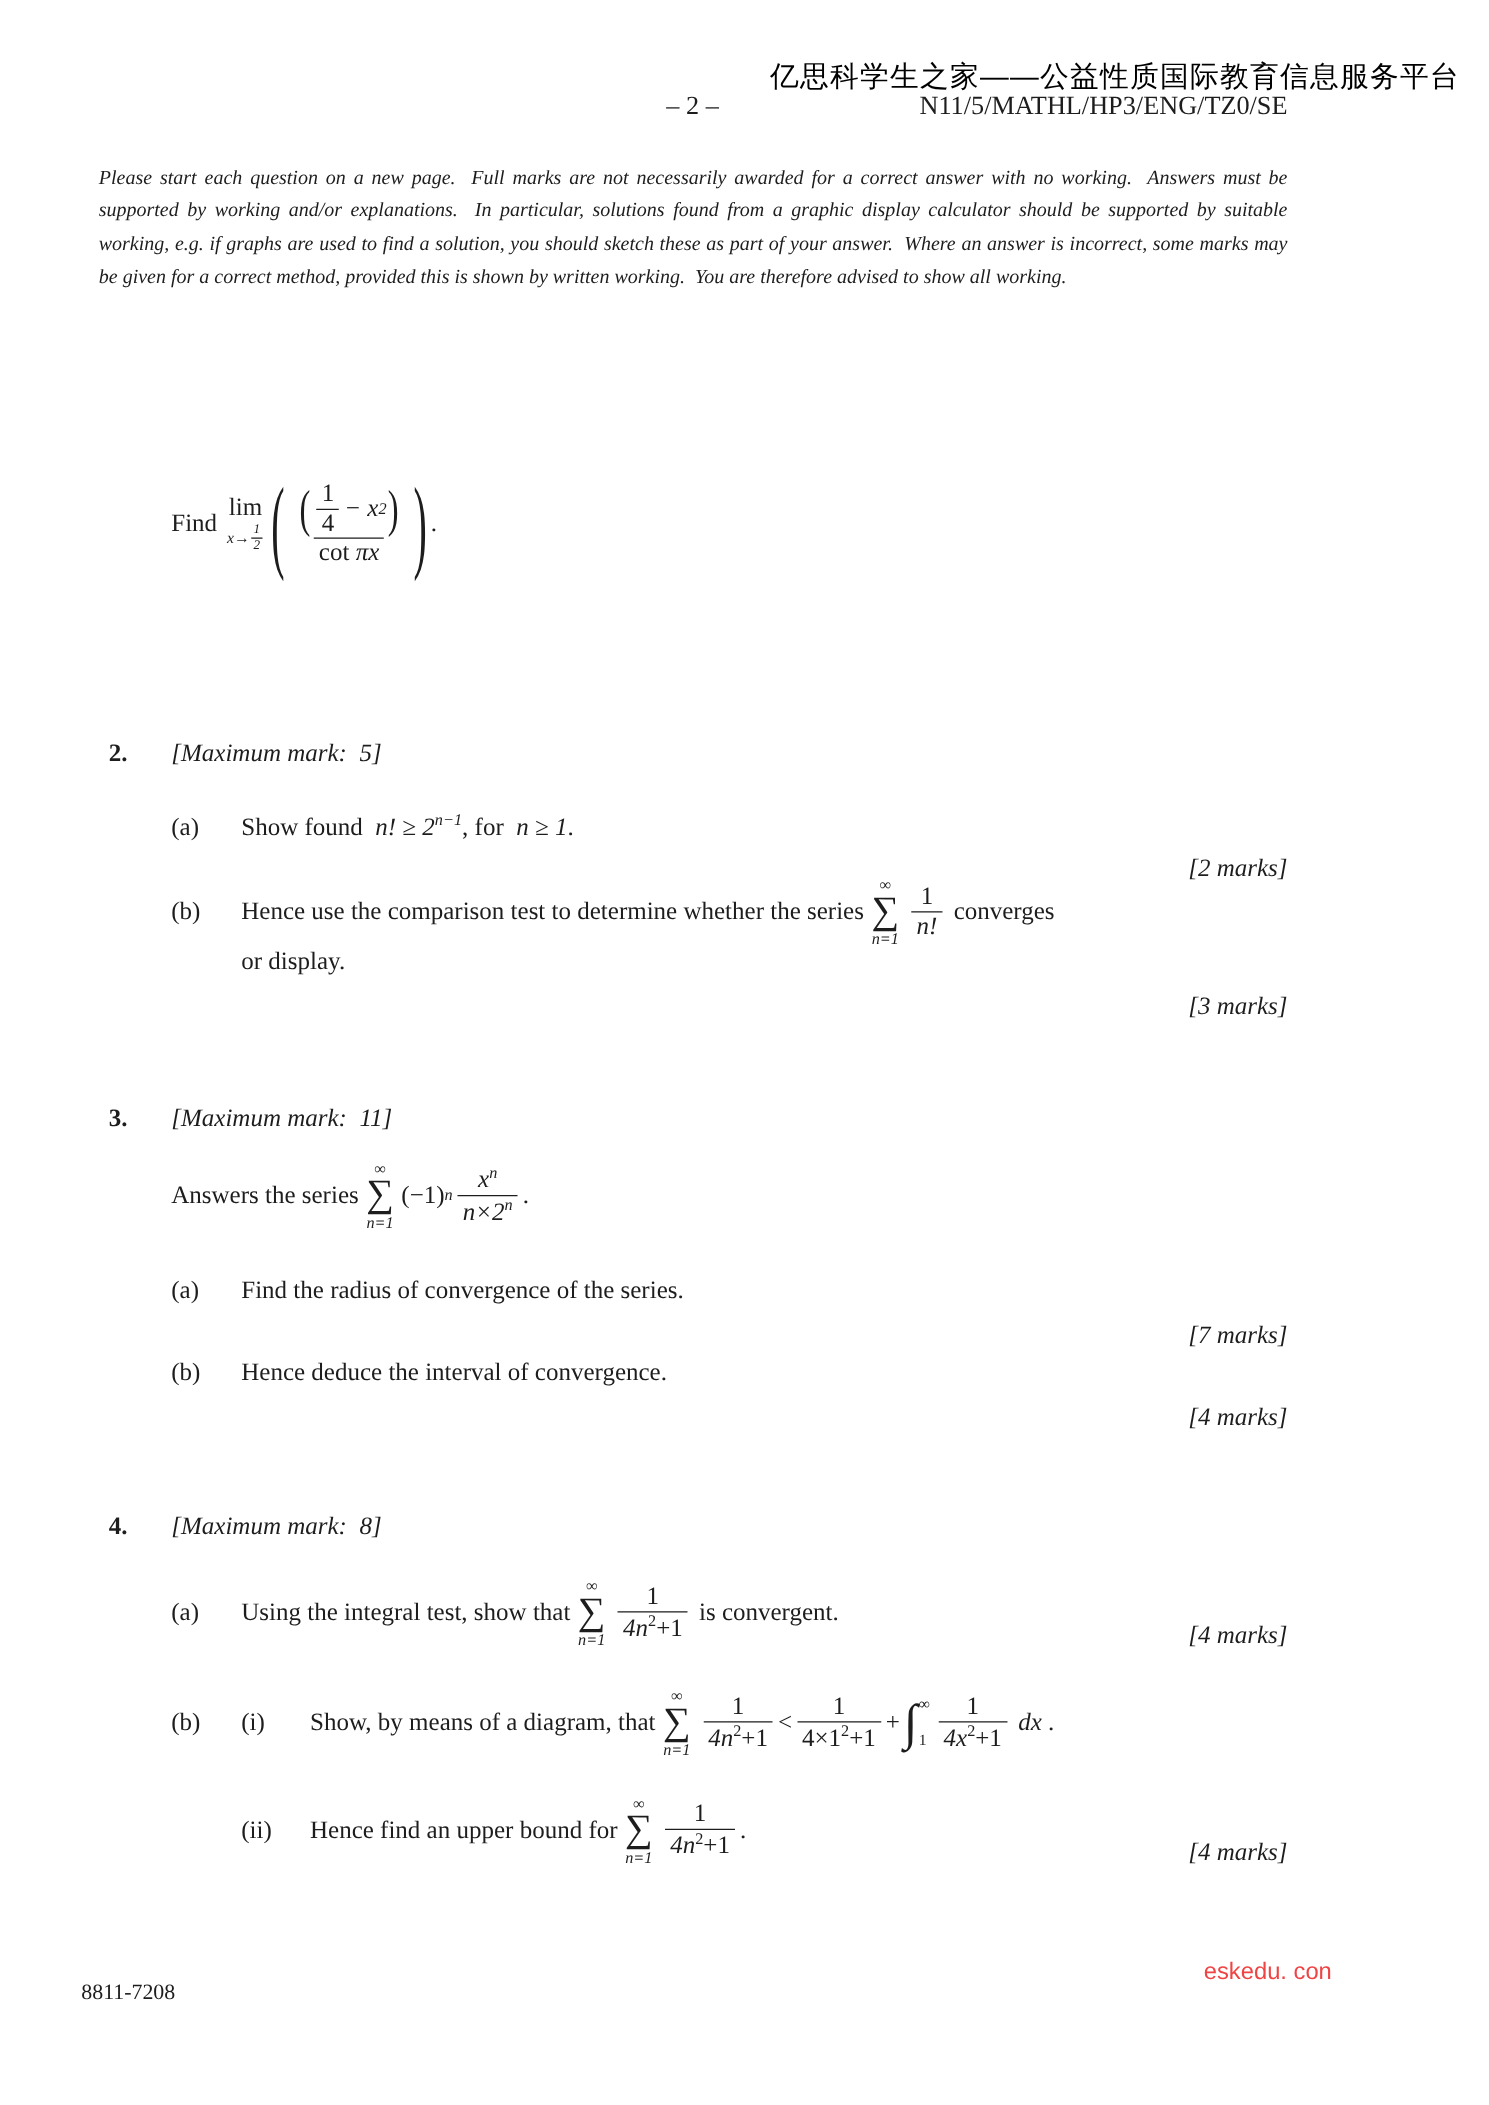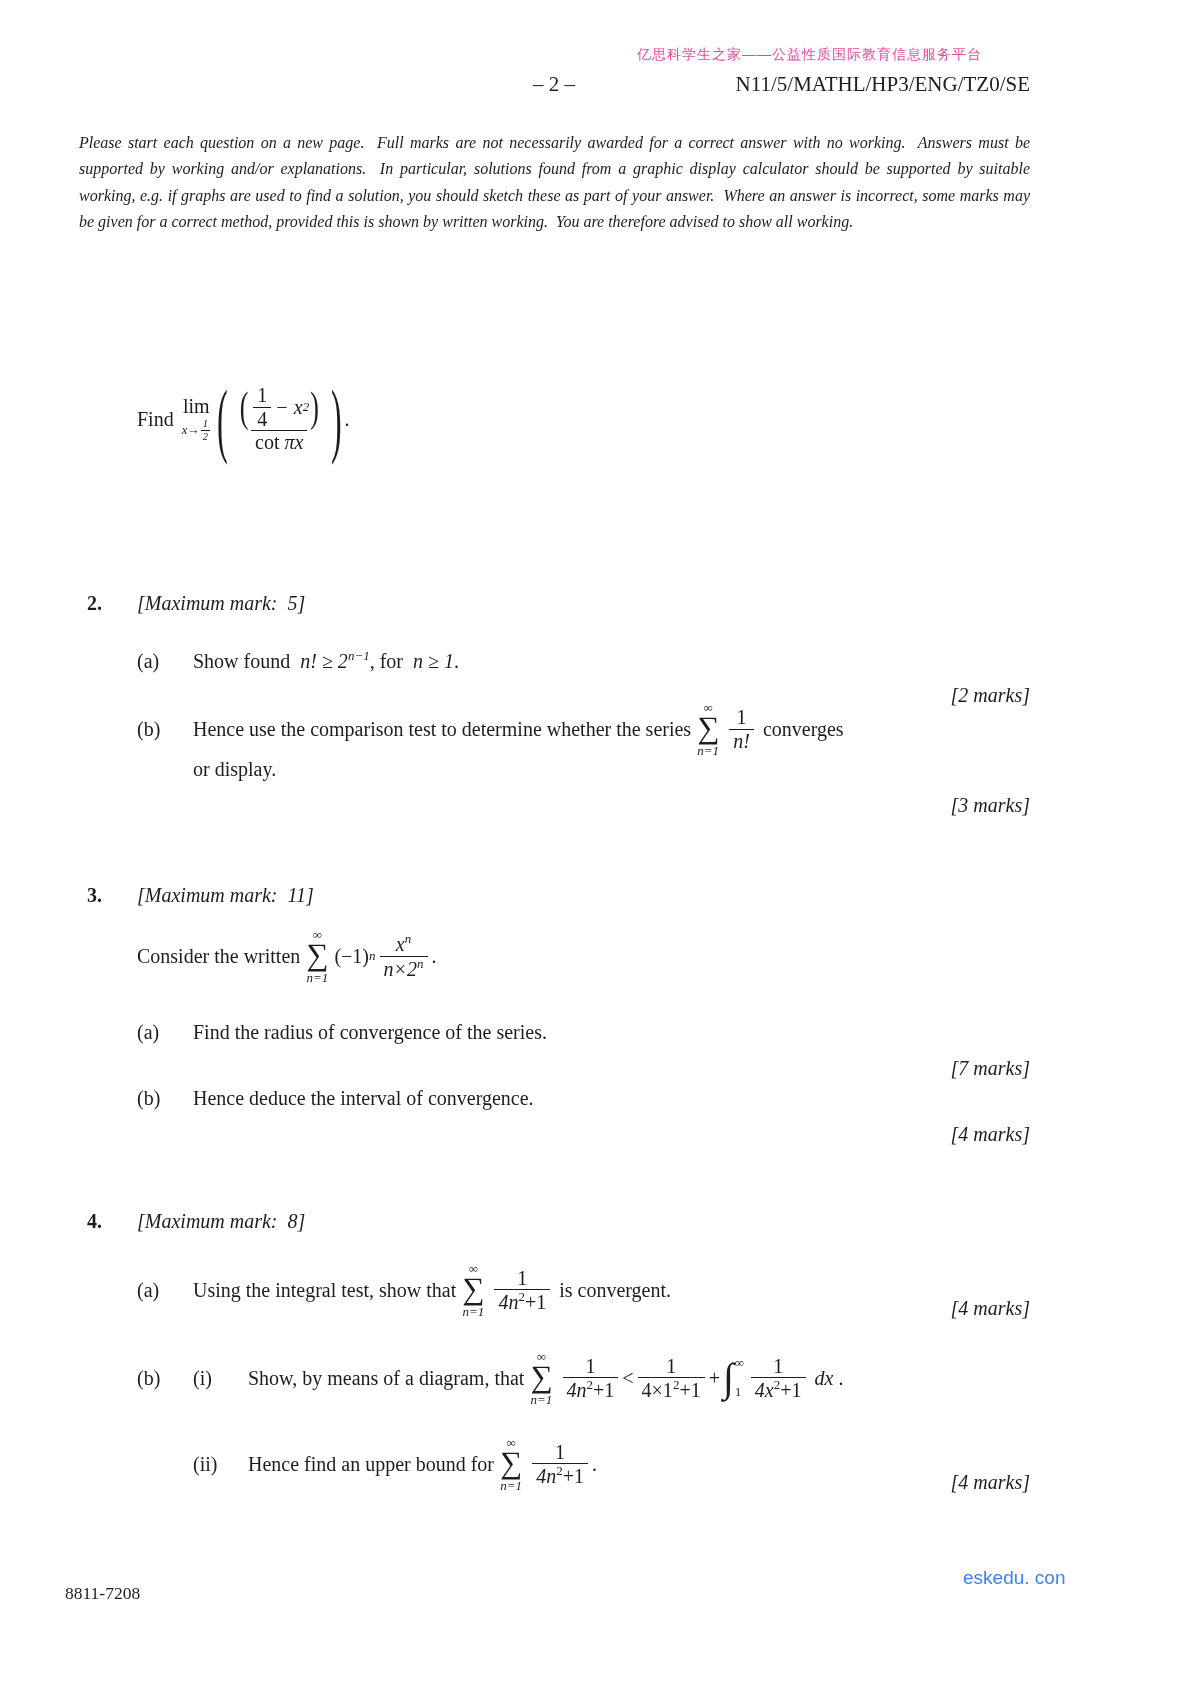--- a/index.html
+++ b/index.html
@@ -1,21 +1,21 @@
 <!DOCTYPE html>
 <html><head>
 <meta charset="utf-8">
 <style>
   html,body { margin:0; padding:0; background:#fff; }
   .page { position:relative; width:1191px; height:1684px; background:#ffffff;
           font-family:"Liberation Serif", serif; color:#1d1d1d; overflow:hidden; }
 
   
-  .hdr-cn   { position:absolute; top:46px; left:637px; font-family:"Liberation Sans", sans-serif;
-              font-size:14px; color:#ec4899; letter-spacing:1px; }
+  .hdr-cn   { position:absolute; top:46px; left:616px; font-family:"Liberation Sans", sans-serif;
+              font-size:23px; color:#000000; letter-spacing:1px; }
   .hdr-pg   { position:absolute; top:72px; left:533px; font-size:21px; }
   .hdr-code { position:absolute; top:72px; right:161px; font-size:21px; }
 
   
   .intro { position:absolute; top:130px; left:79px; width:951px; font-style:italic;
            font-size:16px; line-height:26.4px; text-align:justify; white-space:pre-wrap; }
 
   
   .row { position:absolute; left:87px; width:943px; font-size:20px; }
   .row span { white-space:pre-wrap; }
@@ -49,21 +49,21 @@
   .intop .is { font-size:40px; line-height:1; }
   .intop .il { display:inline-flex; flex-direction:column; justify-content:space-between; height:44px; font-size:12.5px; margin-left:1px; }
   .paren { font-style:normal; display:inline-block; }
   .po { font-size:32px; transform:scaleY(2.6); margin:0 3px; }
   .pi { font-size:26px; transform:scaleY(1.6); margin:0 1px; }
   .nrow { display:inline-flex; align-items:center; }
 
   
   .ftr-code { position:absolute; top:1583px; left:65px; font-size:17.5px; }
   .ftr-wm   { position:absolute; top:1567px; left:963px; font-family:"Liberation Sans", sans-serif;
-              font-size:19px; color:#3b82f6; }
+              font-size:19px; color:#ef4444; }
 </style>
 </head>
 <body>
 
 <div class="page">
 
   <div class="hdr-cn">亿思科学生之家——公益性质国际教育信息服务平台</div>
   <div class="hdr-pg">– 2 –</div>
   <div class="hdr-code">N11/5/MATHL/HP3/ENG/TZ0/SE</div>
 
@@ -129,21 +129,21 @@
     <span class="ncol"></span><span class="pcol"></span><span class="up">or display.</span>
     <span class="marks">[3 marks]</span>
   </div>
 
   <div class="row" style="top:884px">
     <span class="ncol">3.</span><span class="maxmark">[Maximum mark:  11]</span>
   </div>
 
   <div class="row flexrow" style="top:925px;height:62px">
     <span class="ncol"></span>
-    <span class="up">Consider the written</span>
+    <span class="up">Answers the series</span>
     <span class="sumop">
       <span class="st">∞</span>
       <span class="ss">∑</span>
       <span class="sb">n=1</span>
     </span>
     <span class="up">(−1)</span>
       <sup class="m">n</sup>
     <span class="frac">
       <span class="fn"><span class="m">x</span><sup class="m">n</sup></span>
       <span class="fd"><span class="m">n×2</span><sup class="m">n</sup></span>

